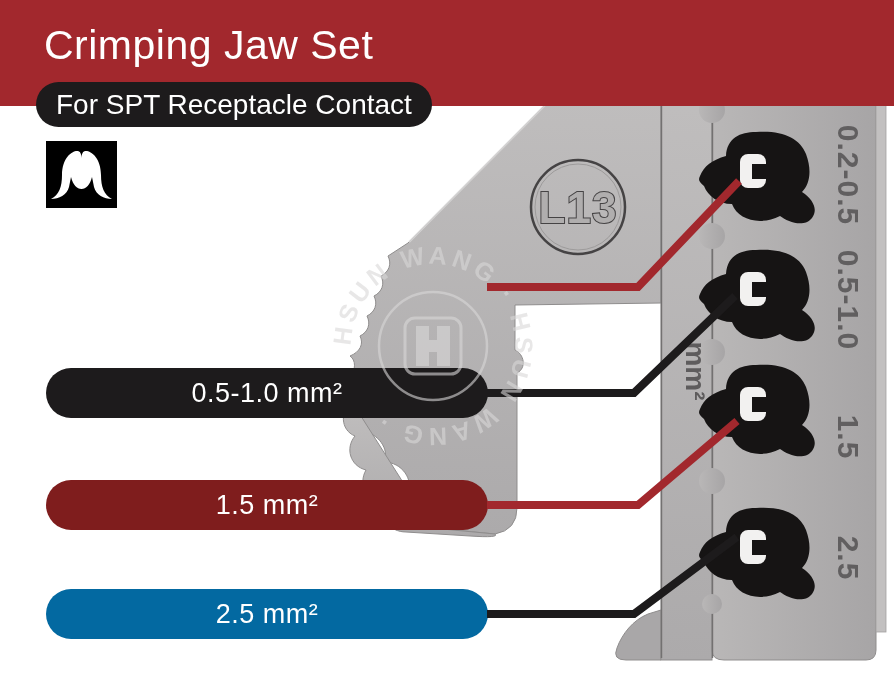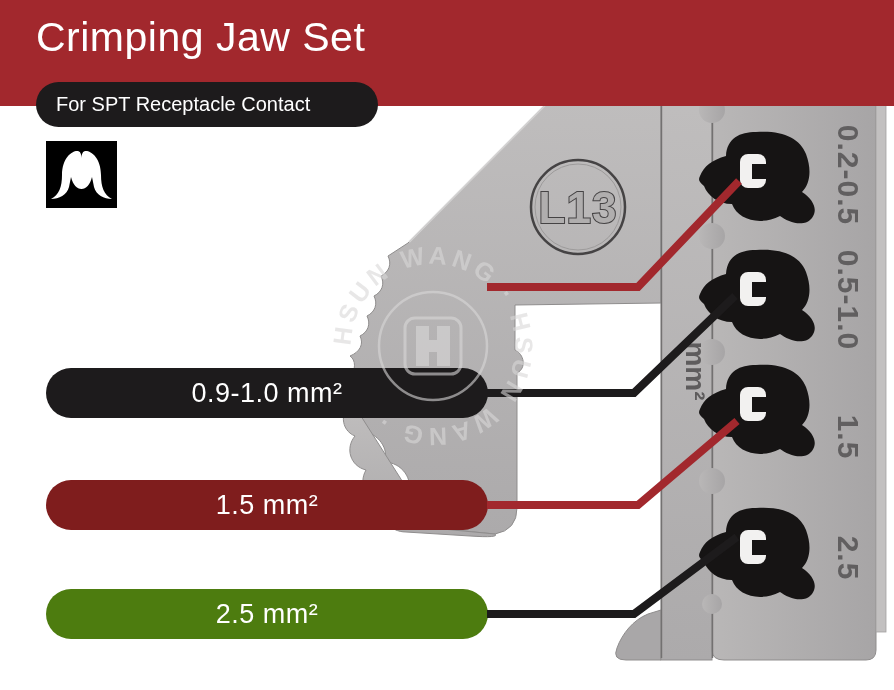--- a/index.html
+++ b/index.html
@@ -5,27 +5,27 @@
   html,body{margin:0;padding:0;background:#ffffff;}
   .stage{
     position:relative;width:894px;height:690px;background:#ffffff;
     overflow:hidden;font-family:"Liberation Sans",sans-serif;
   }
   .banner{
     position:absolute;left:0;top:0;width:894px;height:106px;
     background:#a2282d;
   }
   .banner h1{
-    margin:0;padding:14px 0 0 36px;font-size:41px;font-weight:400;
+    margin:8px;padding:14px 0 0 36px;font-size:41px;font-weight:400;
     color:#ffffff;letter-spacing:0.5px;
   }
   .subtitle-pill{
     position:absolute;left:36px;top:82px;height:45px;min-width:342px;
     background:#1d1b1c;border-radius:23px;color:#ffffff;
-    font-size:20px;line-height:45px;text-align:left;padding:0 20px;
+    font-size:28px;line-height:45px;text-align:center;padding:0 20px;
     box-sizing:border-box;
   }
   .profile-icon{
     position:absolute;left:46px;top:141px;width:71px;height:67px;
     background:#000000;
   }
   .jaw-svg,.overlay-svg{position:absolute;left:0;top:0;}
   .overlay-svg{pointer-events:none;}
   .label-pill{
     position:absolute;left:46px;width:442px;height:50px;border-radius:25px;
@@ -149,23 +149,23 @@
   <div class="profile-icon">
     <svg width="71" height="67" viewBox="0 0 71 67">
       <path fill="#ffffff" d="M 5,58
         C 13,54 16,46 16,34 C 16,16 27,9 32,10 C 35,11 35.5,14 35.5,18
         C 35.5,14 36,11 39,10 C 44,9 55,16 55,34 C 55,46 58,54 66,58
         C 58,58 50,54 48,46 L 46,36 C 44,44 40,48 35.5,48
         C 31,48 27,44 25,36 L 23,46 C 21,54 13,58 5,58 Z"></path>
     </svg>
   </div>
 
-  <div class="label-pill l2" style="background-color: rgb(29, 27, 28);">0.9-1.0 mm²</div>
+  <div class="label-pill l2" style="background-color: rgb(29, 27, 28);">0.5-1.0 mm²</div>
   <div class="label-pill l3" style="background-color: #7f1d1d;">1.5 mm²</div>
-  <div class="label-pill l4" style="background-color: #4d7c0f;">2.5 mm²</div>
+  <div class="label-pill l4" style="background-color: #0369a1;">2.5 mm²</div>
 
   <svg class="overlay-svg" width="894" height="690" viewBox="0 0 894 690">
     <polyline points="487,287 638,287 739,181" fill="none" stroke="#a2282d" stroke-width="8"></polyline>
     <polyline points="487,393 634,393 735,296" fill="none" stroke="#1d1b1c" stroke-width="8"></polyline>
     <polyline points="487,505 638,505 737,421" fill="none" stroke="#a2282d" stroke-width="8"></polyline>
     <polyline points="487,614 634,614 737,537" fill="none" stroke="#1d1b1c" stroke-width="8"></polyline>
 
     <g opacity="0.6">
       <defs>
         <path id="wmCircle" d="M 351,346 a 82,82 0 1 1 164,0 a 82,82 0 1 1 -164,0" fill="none"></path>

